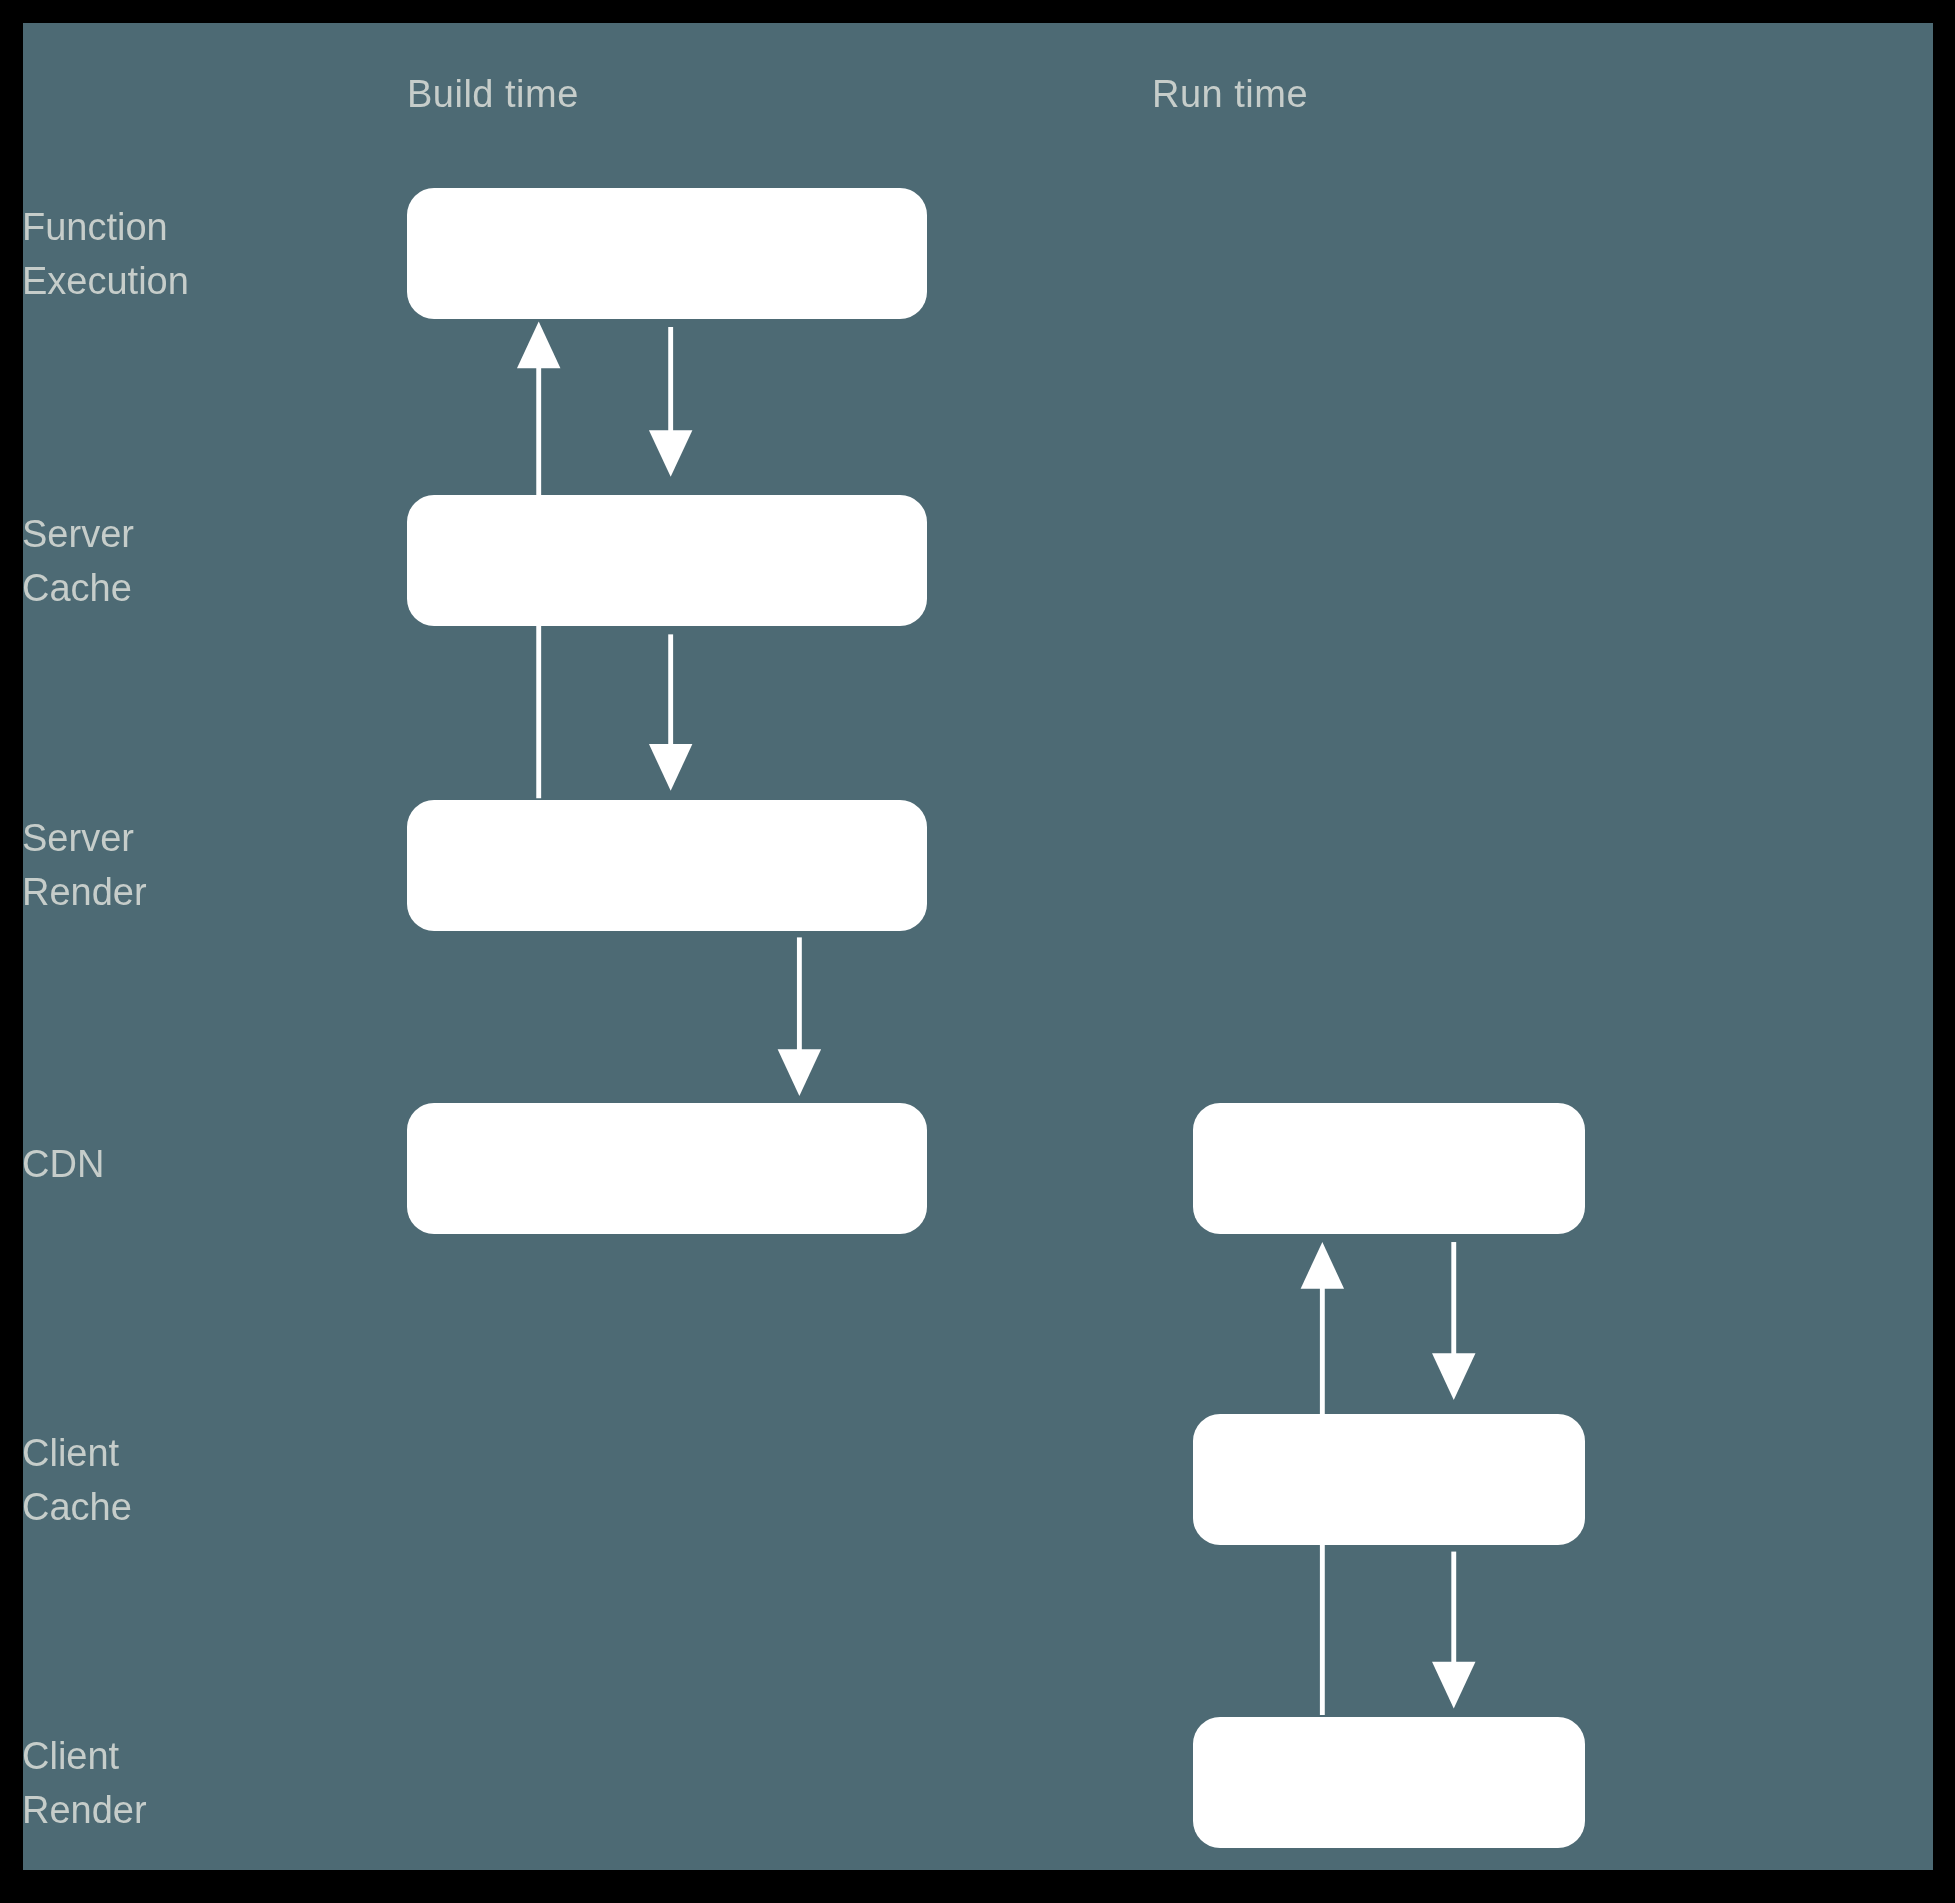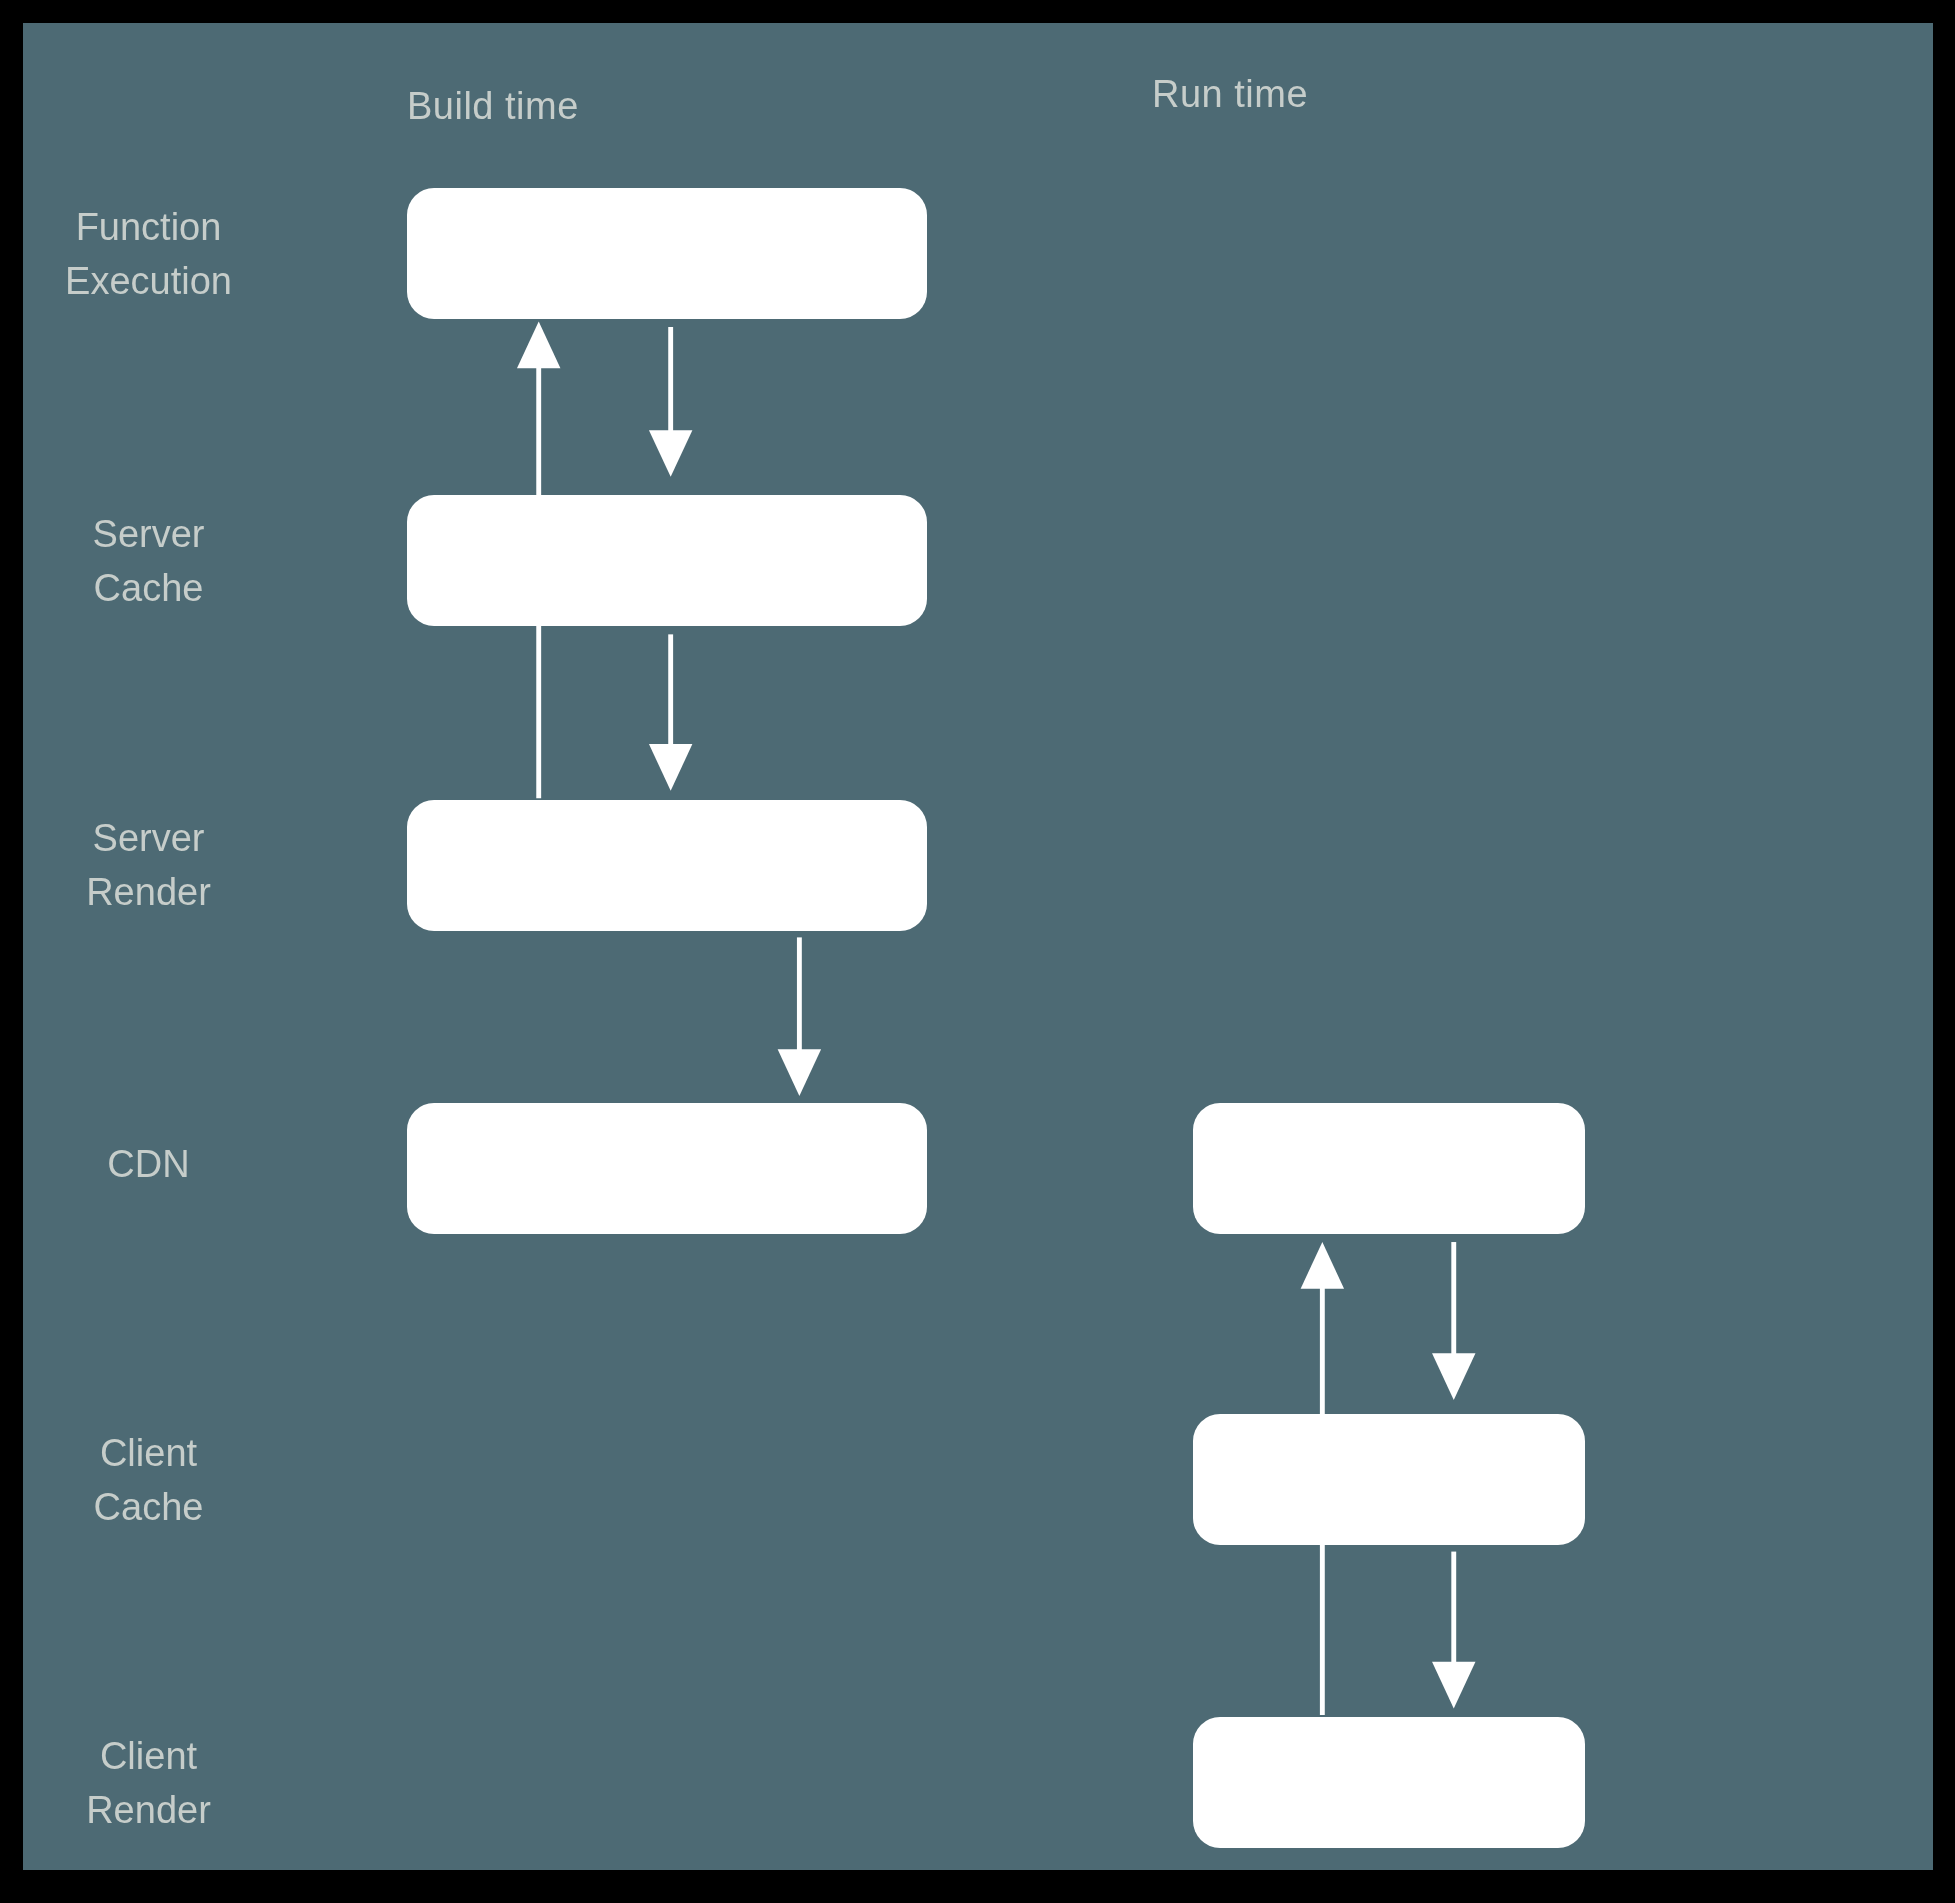--- a/index.html
+++ b/index.html
@@ -24,27 +24,27 @@
   }
   .col-header {
     position: absolute;
     top: 73px;
     font-size: 38px;
     font-weight: 500;
     letter-spacing: 0.5px;
     color: #c6cdca;
     white-space: nowrap;
   }
-  .col-header.build { left: 407px; margin-top: 12px; }
+  .col-header.build { left: 407px; }
   .col-header.run   { left: 1152px; }
   .row-label {
     position: absolute;
     left: 22px;
     width: 253px;
-    text-align: center;
+    text-align: left;
     font-size: 38px;
     line-height: 54px;
     font-weight: 500;
     color: #c6cdca;
     white-space: pre-line;
     transform: translateY(-50%);
   }
   .box {
     position: absolute;
     background: #ffffff;

